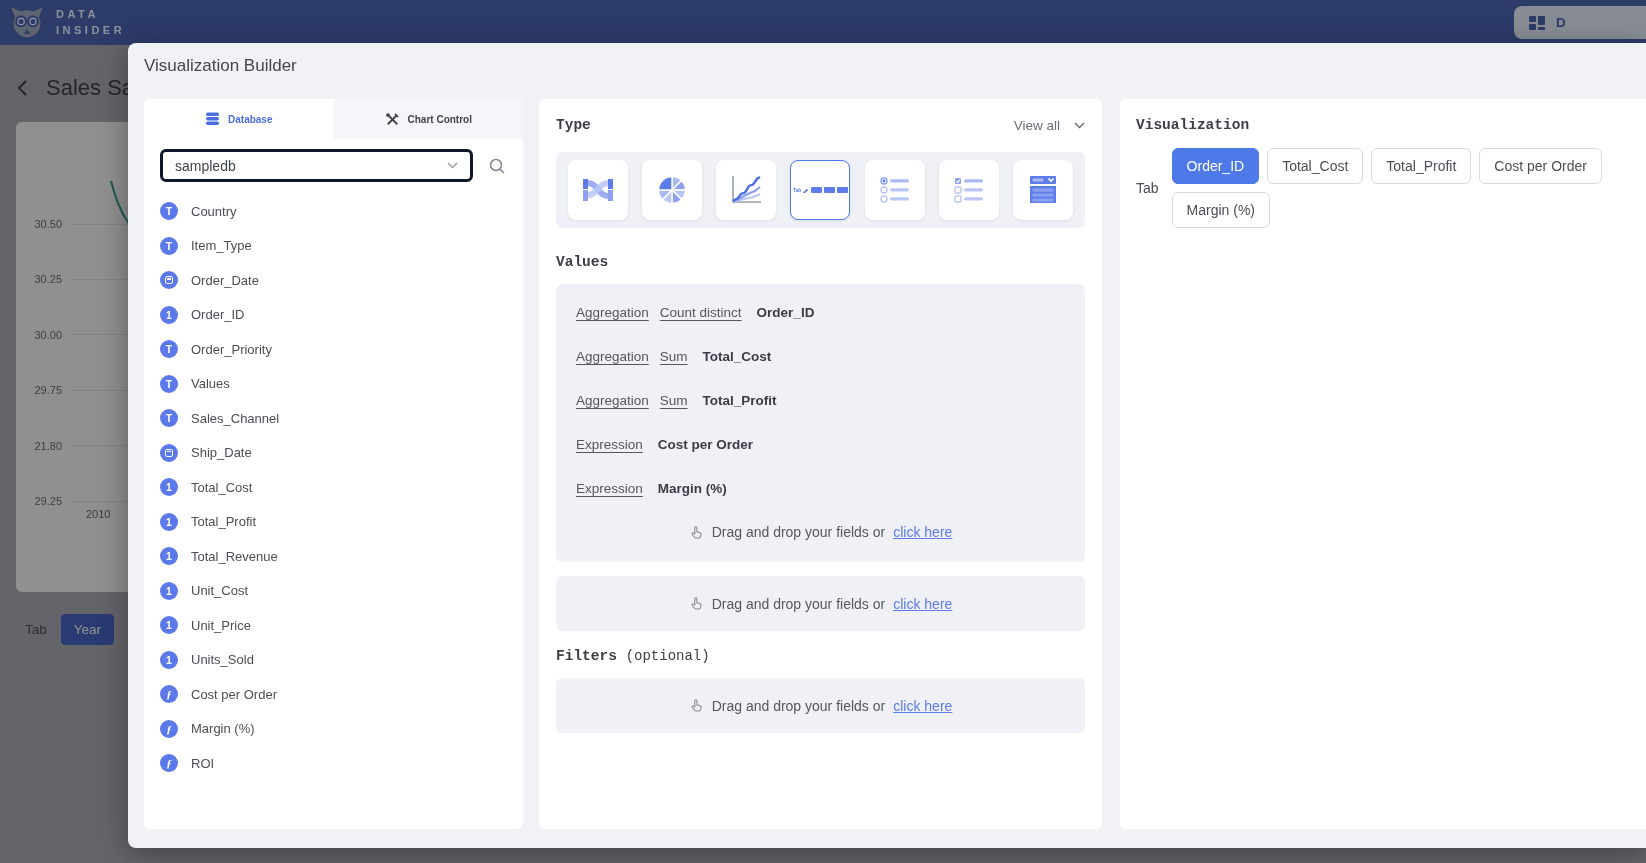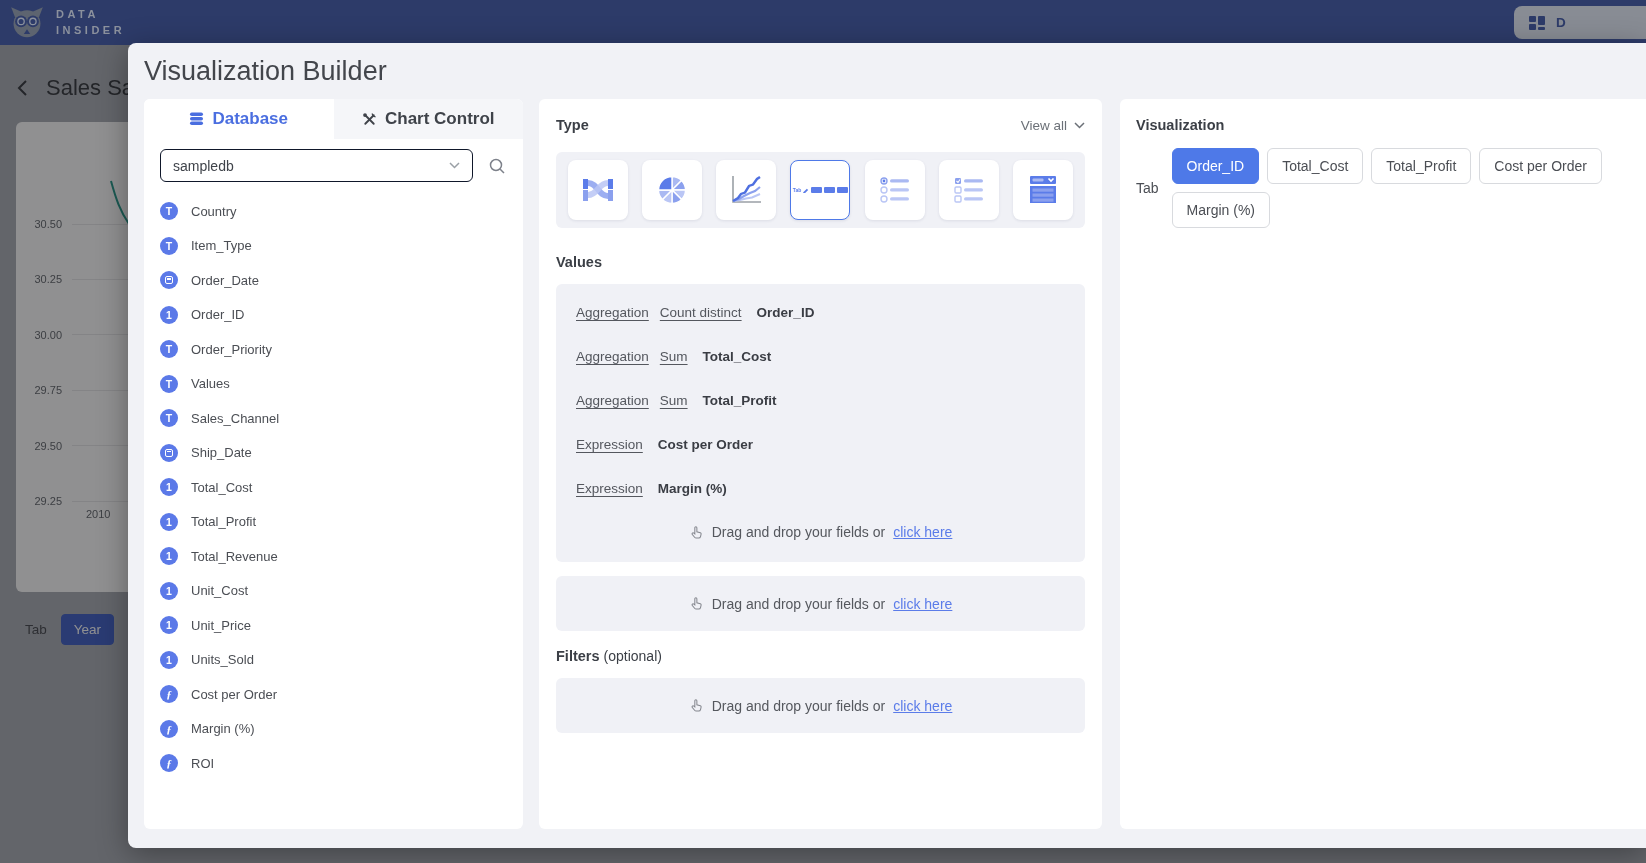--- a/index.html
+++ b/index.html
@@ -27,49 +27,49 @@
   .page-controls { position:absolute; top:569px; left:25px; display:flex; align-items:center; gap:14px; }
   .bg-tab-label { font-size:13.5px; color:#4b4e54; }
   .bg-btn { height:31px; padding:0 12px; border-radius:4px; border:1px solid #d8dade; background:#fff; color:#4b4e54; font-size:13.5px; cursor:pointer; }
   .bg-btn.active { background:#4565c8; border-color:#4565c8; color:#fff; }
 
   
   .dim { position:absolute; top:45px; left:0; right:0; bottom:0; background:rgba(8,9,12,.45); z-index:7; }
 
   
   .modal { position:absolute; top:43px; left:128px; right:0; bottom:15px; background:#f1f2f6; border-radius:8px 0 0 8px; z-index:10; box-shadow:0 6px 30px rgba(0,0,0,.35); }
-  .modal-title { position:absolute; top:13px; left:16px; font-size:27px; font-weight:400; color:#43464c; }
+  .modal-title { position:absolute; top:13px; left:16px; font-size:17px; font-weight:400; color:#43464c; }
   .panels { position:absolute; top:56px; left:16px; right:0; bottom:19px; display:flex; }
   .panel { background:#fff; border-radius:6px; }
   .panel.left  { width:379px; margin-right:16px; overflow:hidden; }
   .panel.mid   { width:563px; margin-right:18px; padding:18px 17px 0 17px; }
   .panel.right { flex:1; padding:18px 16px 0 16px; border-radius:6px 0 0 6px; }
 
   
   .src-tabs { display:flex; height:40px; }
-  .src-tab { flex:1; display:flex; align-items:center; justify-content:center; gap:8px; font-size:17px; font-weight:bold; color:#3f434a; background:#f5f6f9; cursor:pointer; }
+  .src-tab { flex:1; display:flex; align-items:center; justify-content:center; gap:8px; font-size:10px; font-weight:bold; color:#3f434a; background:#f5f6f9; cursor:pointer; }
   .src-tab.active { background:#fff; color:#4a6ee0; }
   .search-row { display:flex; align-items:center; gap:14px; padding:10px 16px 0 16px; }
-  .select { flex:1; height:33px; border:1px solid #0f172a; border-radius:6px; display:flex; align-items:center; justify-content:space-between; padding:0 12px; font-size:14px; color:#3f434a; cursor:pointer; background:#fff; }
+  .select { flex:1; height:33px; border:3px solid #0f172a; border-radius:6px; display:flex; align-items:center; justify-content:space-between; padding:0 12px; font-size:14px; color:#3f434a; cursor:pointer; background:#fff; }
   .search-btn { cursor:pointer; flex:0 0 auto; display:flex; }
   .field-list { padding:12px 16px 0 16px; }
   .field { display:flex; align-items:center; gap:13px; height:34.5px; cursor:pointer; }
   .ficon { width:18px; height:18px; border-radius:50%; background:#5b79e8; color:#fff; font-size:10.5px; font-weight:bold; display:flex; align-items:center; justify-content:center; flex:0 0 auto; }
   .ficon.function i { font-style:italic; font-family:"Liberation Serif", serif; font-size:11px; }
   .cal { width:8px; height:8px; border:1.4px solid #fff; border-radius:2px; position:relative; display:block; }
   .cal::after { content:''; position:absolute; left:1px; right:1px; top:1px; height:1.6px; background:#fff; }
   .fname { font-size:13px; color:#4b4e54; }
 
   
   .sec-head { display:flex; align-items:center; }
-  .sec-title { font-size:14.5px; font-weight:bold; color:#3b3f46; }
+  .sec-title { font-size:14.5px; font-weight:bold; color:#3b3f46;font-family:Liberation Mono, monospace; }
   .sec-title .opt { font-weight:normal; font-size:14px; color:#3b3f46; }
   .mt { margin-top:26px; }
   .mt-s { margin-top:17px; }
-  .view-all { margin-left:auto; display:flex; align-items:center; gap:7px; font-size:13.5px; color:#6b7077; cursor:pointer; }
+  .view-all { margin-left:auto; display:flex; align-items:center; gap:14px; font-size:13.5px; color:#6b7077; cursor:pointer; }
   .type-strip { margin-top:19px; background:#f0f1f6; border-radius:6px; padding:8px 12px; display:flex; justify-content:space-between; align-items:center; }
   .tile { width:60px; height:60px; background:#fff; border-radius:8px; border:1.5px solid transparent; box-shadow:0 1px 3px rgba(40,50,90,.10); display:flex; align-items:center; justify-content:center; cursor:pointer; }
   .tile.selected { border-color:#4e79e8; }
   .mini { display:flex; align-items:center; gap:2px; }
   .mini-t { font-size:5px; color:#5b7ce9; font-weight:bold; }
   .dash { width:11px; height:6px; background:#5b7ce9; border-radius:1px; display:block; }
   .gray-box { margin-top:14px; background:#f0f1f6; border-radius:6px; }
   .gray-box.values { padding:6px 20px 8px 20px; }
   .gray-box.single { height:55px; display:flex; align-items:center; justify-content:center; }
   .vrow { height:44px; display:flex; align-items:center; }
@@ -137,21 +137,21 @@
           </div>
           <div class="tick-row" style="top: 206.8px;">
             <span class="tick-label">30.00</span>
             <div class="grid-line"></div>
           </div>
           <div class="tick-row" style="top: 262.2px;">
             <span class="tick-label">29.75</span>
             <div class="grid-line"></div>
           </div>
           <div class="tick-row" style="top: 317.6px;">
-            <span class="tick-label">29.50</span>
+            <span class="tick-label">21.80</span>
             <div class="grid-line"></div>
           </div>
           <div class="tick-row" style="top: 373px;">
             <span class="tick-label">29.25</span>
             <div class="grid-line"></div>
           </div>
         </div>
       <svg class="trend" width="30" height="52" viewBox="0 0 30 52">
         <path d="M5 4 C 10 22, 14 34, 23 47" stroke="#2a9d8f" stroke-width="2" fill="none"></path>
       </svg>

